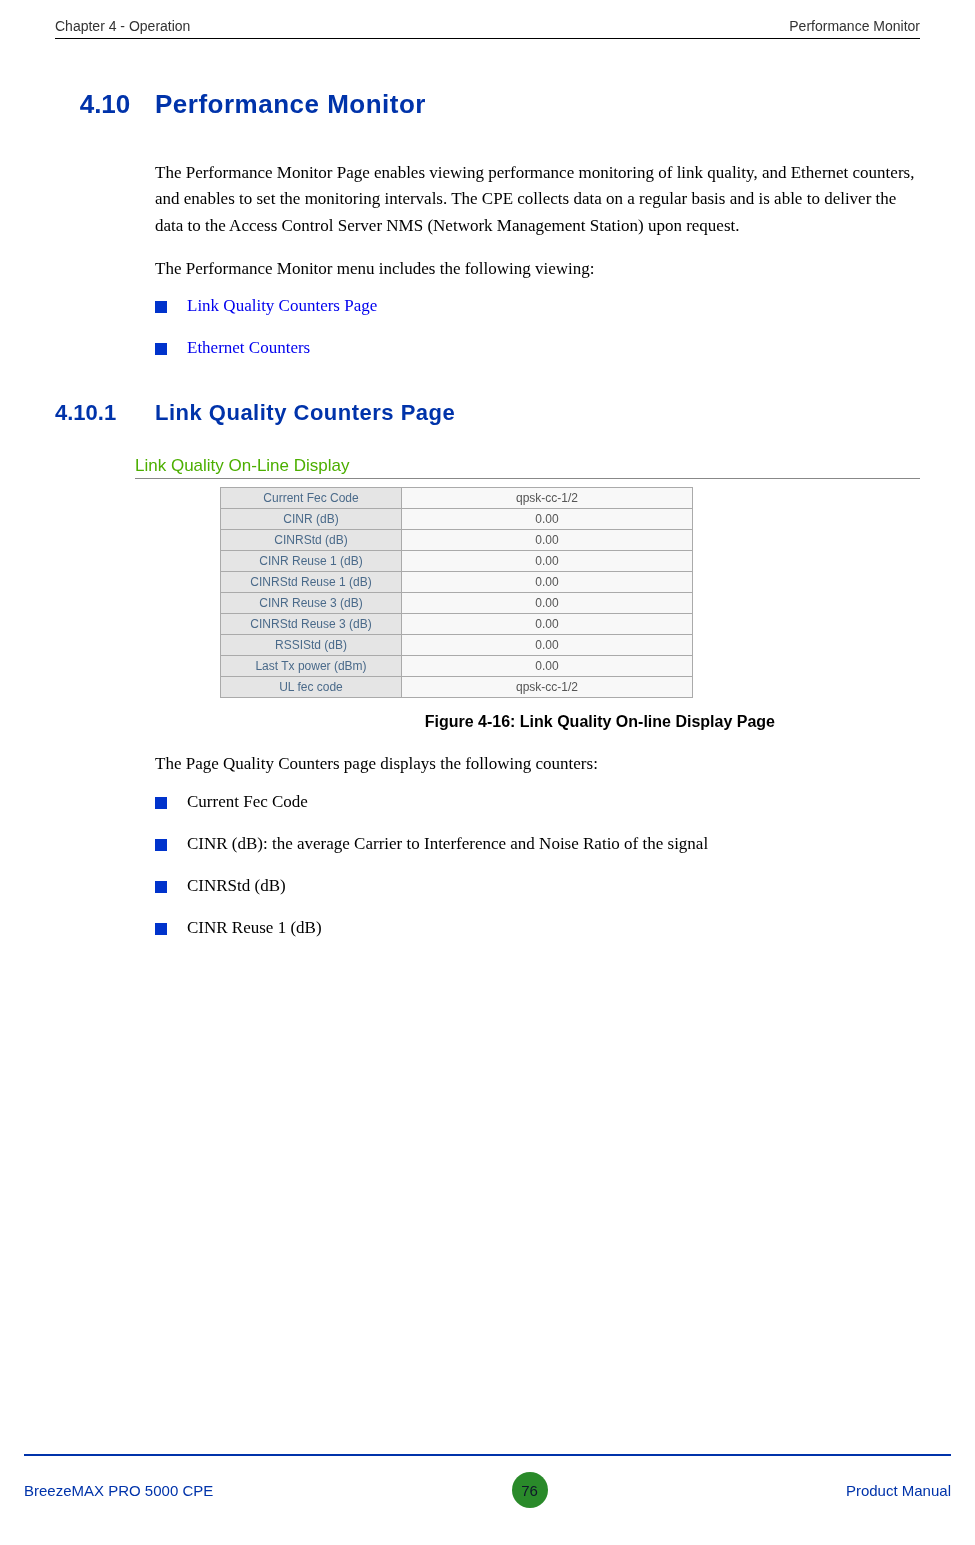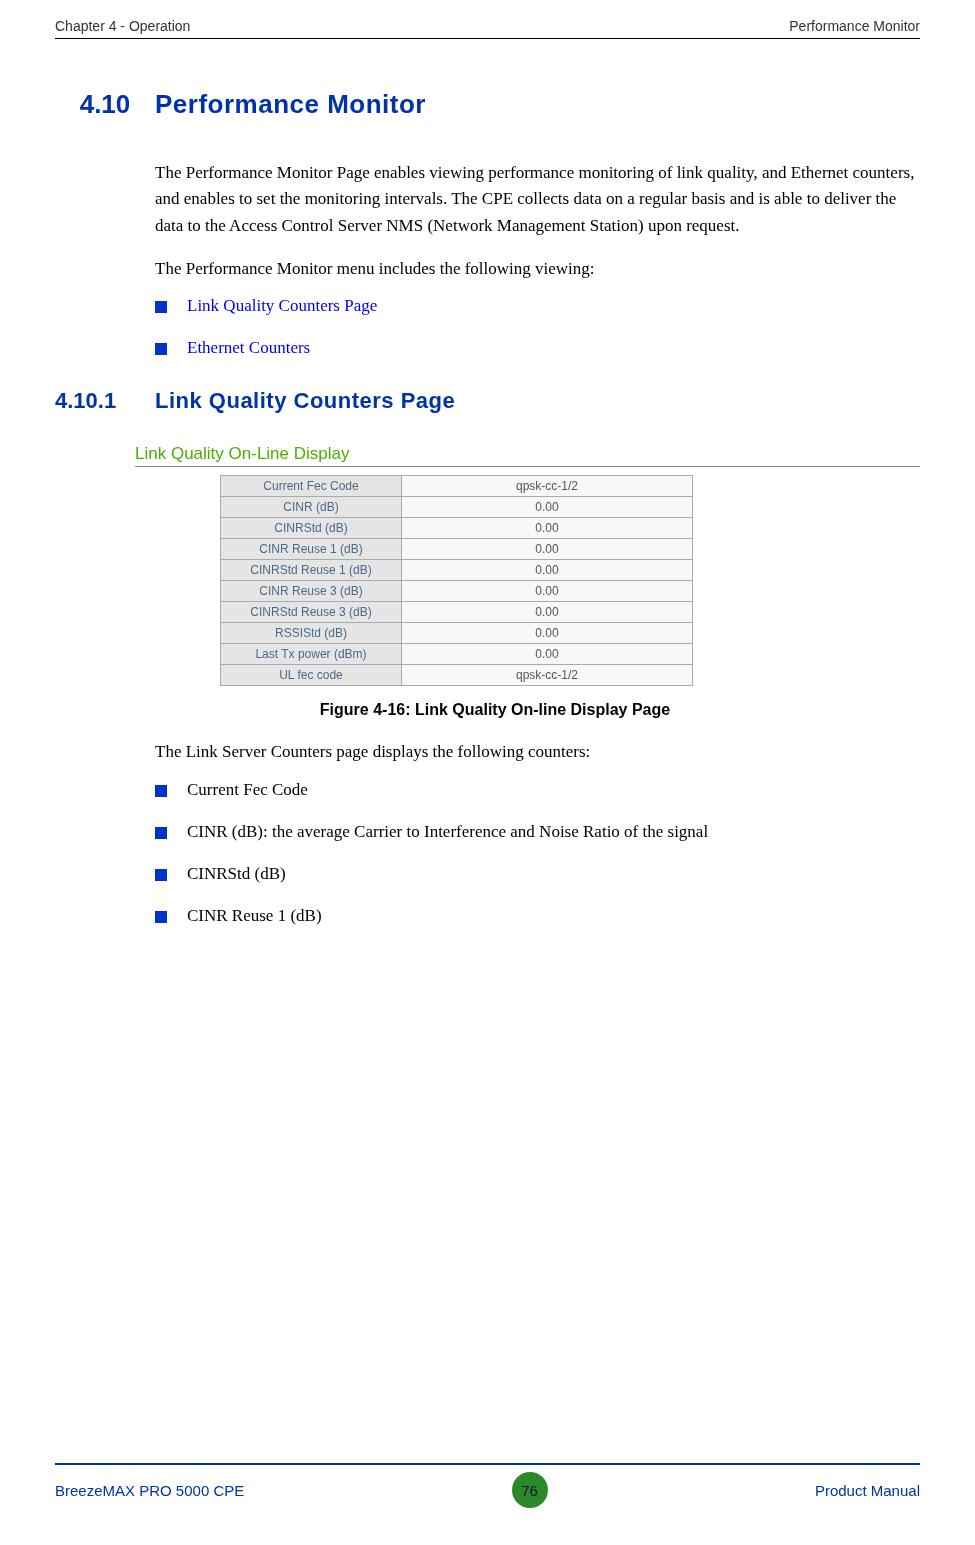--- a/index.html
+++ b/index.html
@@ -43,21 +43,21 @@
       font-family: Arial, Helvetica, sans-serif;
       font-weight: bold;
       font-size: 26px;
       color: #0033aa;
       letter-spacing: 0.5px;
     }
     .subsection-row {
       display: flex;
       align-items: baseline;
       margin-bottom: 15px;
-      margin-top: 30px;
+      margin-top: 42px;
     }
     .subsection-number {
       font-family: Arial, Helvetica, sans-serif;
       font-weight: bold;
       font-size: 22px;
       color: #0033aa;
       width: 100px;
       flex-shrink: 0;
     }
     .subsection-title {
@@ -133,40 +133,40 @@
     .quality-table td:last-child {
       width: 290px;
       background: #f8f8f8;
       color: #555;
       margin-left: 16px;
     }
     .figure-caption {
       font-family: Arial, Helvetica, sans-serif;
       font-weight: bold;
       font-size: 16px;
-      text-align: center;
+      text-align: right;
       margin-top: 15px;
       margin-bottom: 20px;
       margin-left: 80px;
       width: 560px;
     }
     .footer {
       position: absolute;
       bottom: 0;
       left: 0;
       right: 0;
       border-top: 2px solid #0033aa;
-      padding-top: 7px;
+      padding-top: 16px;
       display: flex;
       justify-content: space-between;
       align-items: center;
       font-family: Arial, Helvetica, sans-serif;
       font-size: 15px;
       color: #0033aa;
-      margin: 0 55px;
+      margin: 0 24px;
     }
     .page-circle {
       width: 36px;
       height: 36px;
       background: #2a8a2a;
       border-radius: 50%;
       color: #0f172a;
       display: flex;
       align-items: center;
       justify-content: center;
@@ -251,21 +251,21 @@
           </tr>
         <tr>
             <td>UL fec code</td>
             <td>qpsk-cc-1/2</td>
           </tr>
       </tbody>
     </table>
     <div class="figure-caption">Figure 4-16: Link Quality On-line Display Page</div>
   </div>
 
-  <p class="body-text">The Link Server Counters page displays the following counters:</p>
+  <p class="body-text">The Page Quality Counters page displays the following counters:</p>
 
   <ul class="bullet-list">
     <li>
       <span class="bullet-icon"></span>
       <span>Current Fec Code</span>
     </li>
     <li>
       <span class="bullet-icon"></span>
       <span>CINR (dB): the average Carrier to Interference and Noise Ratio of the signal</span>
     </li>

